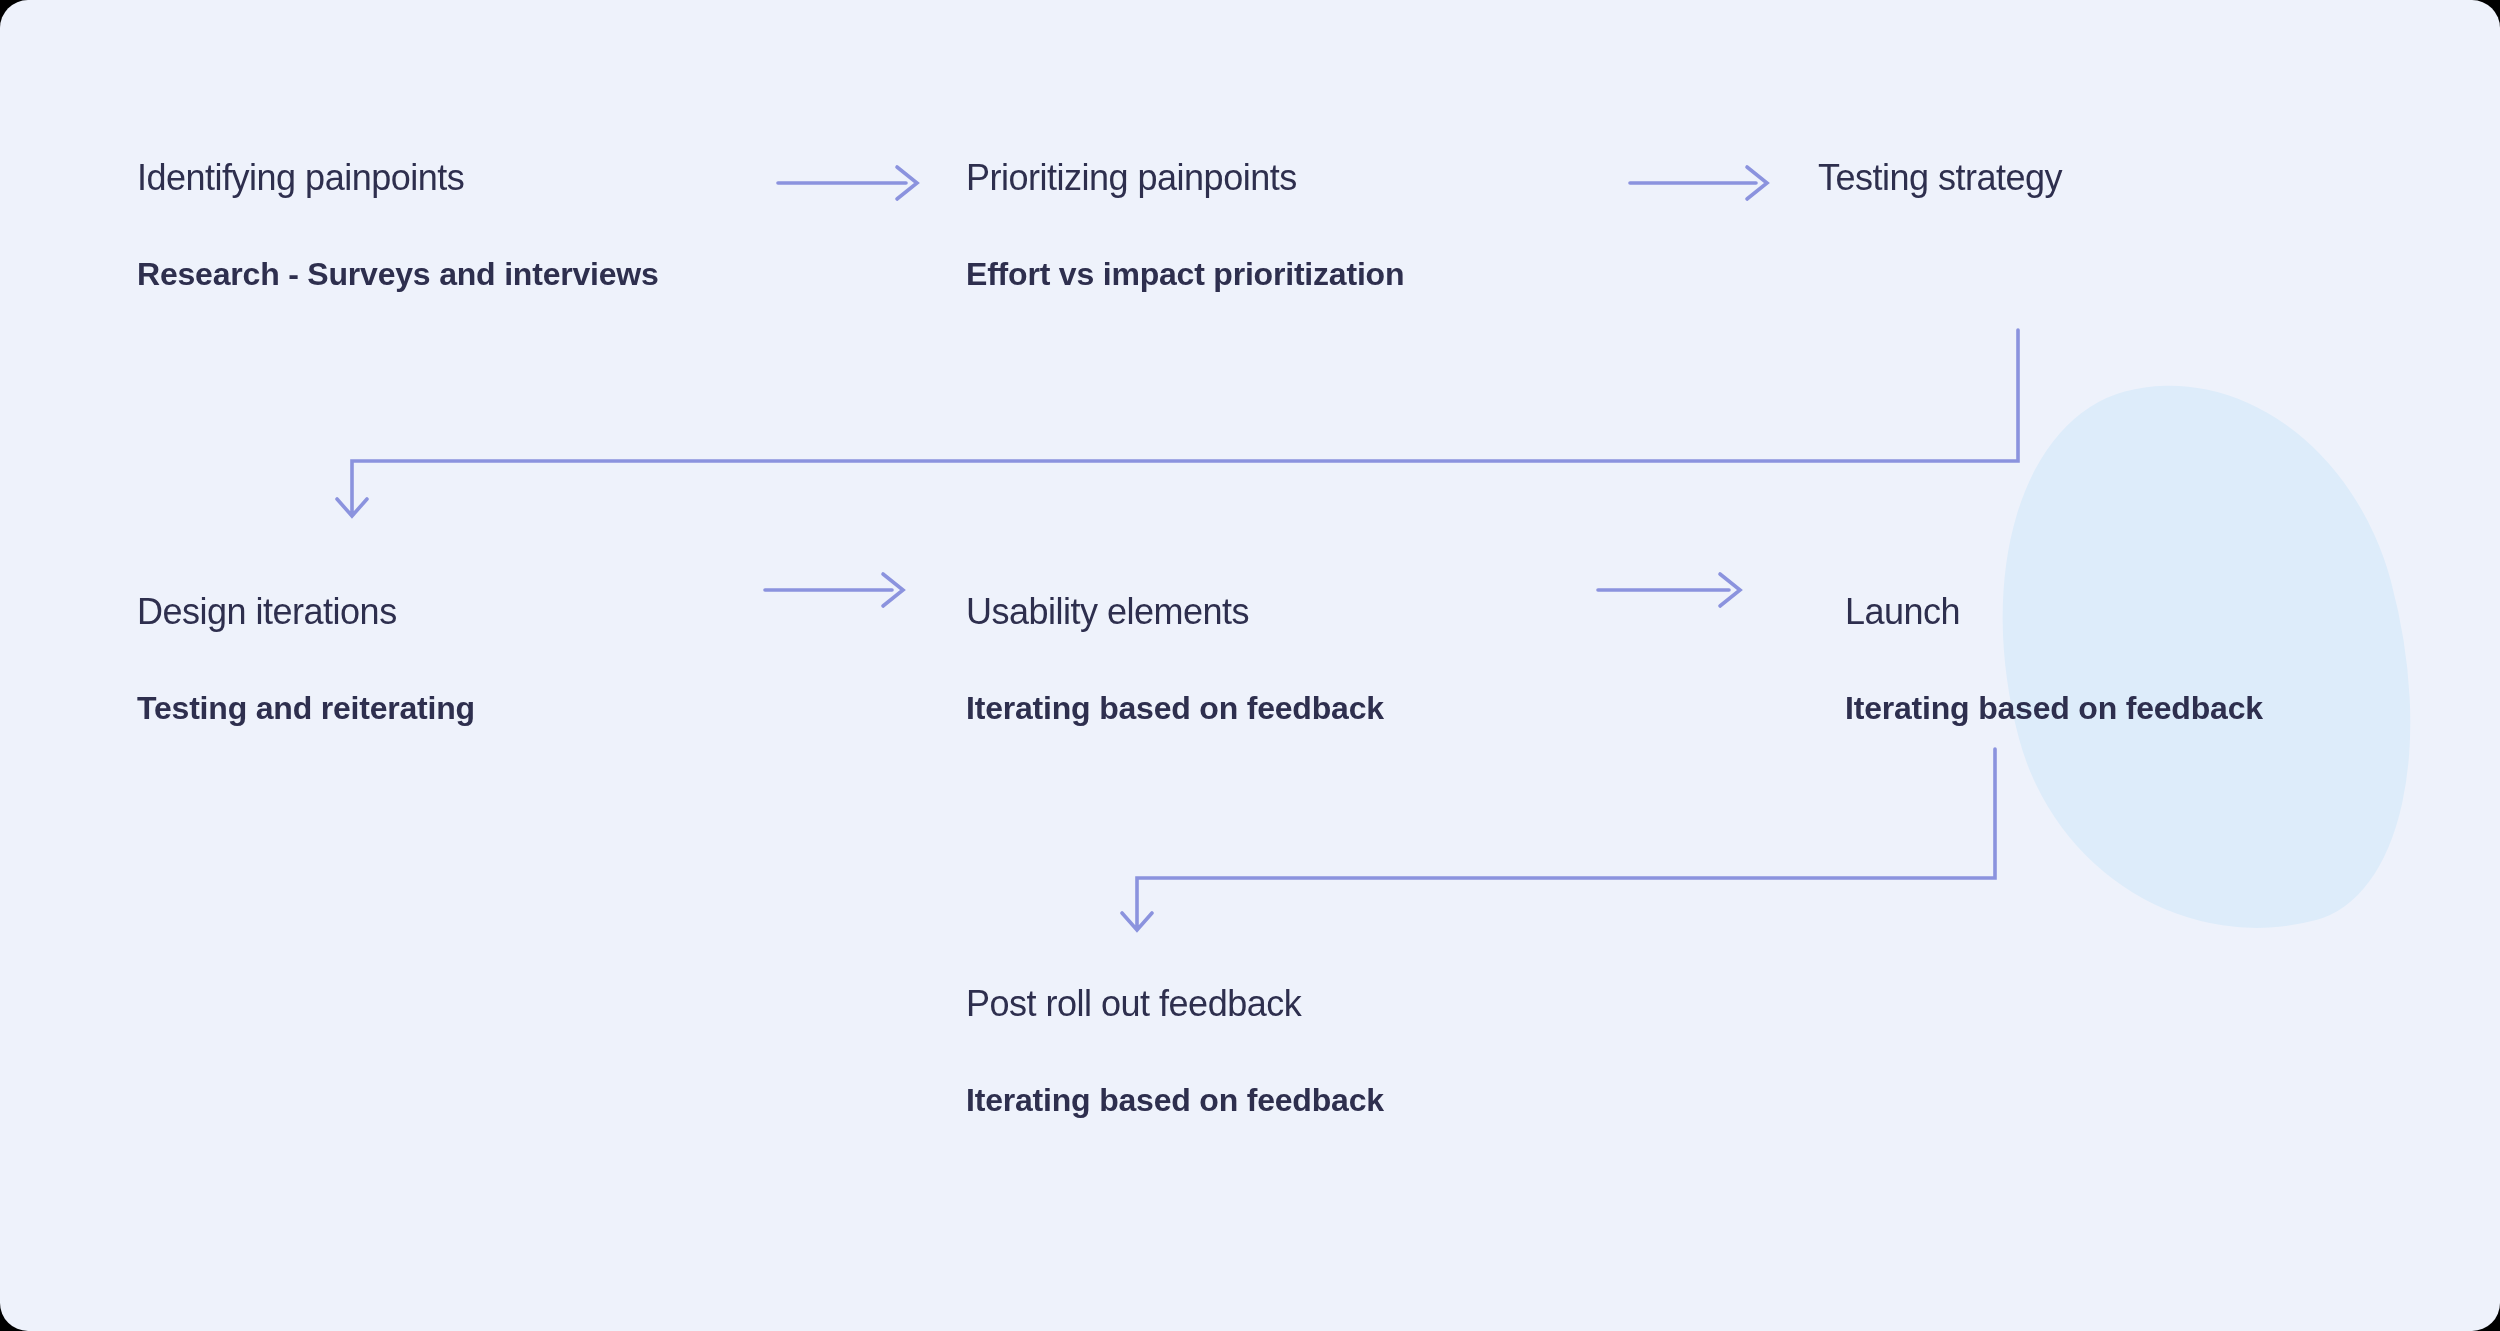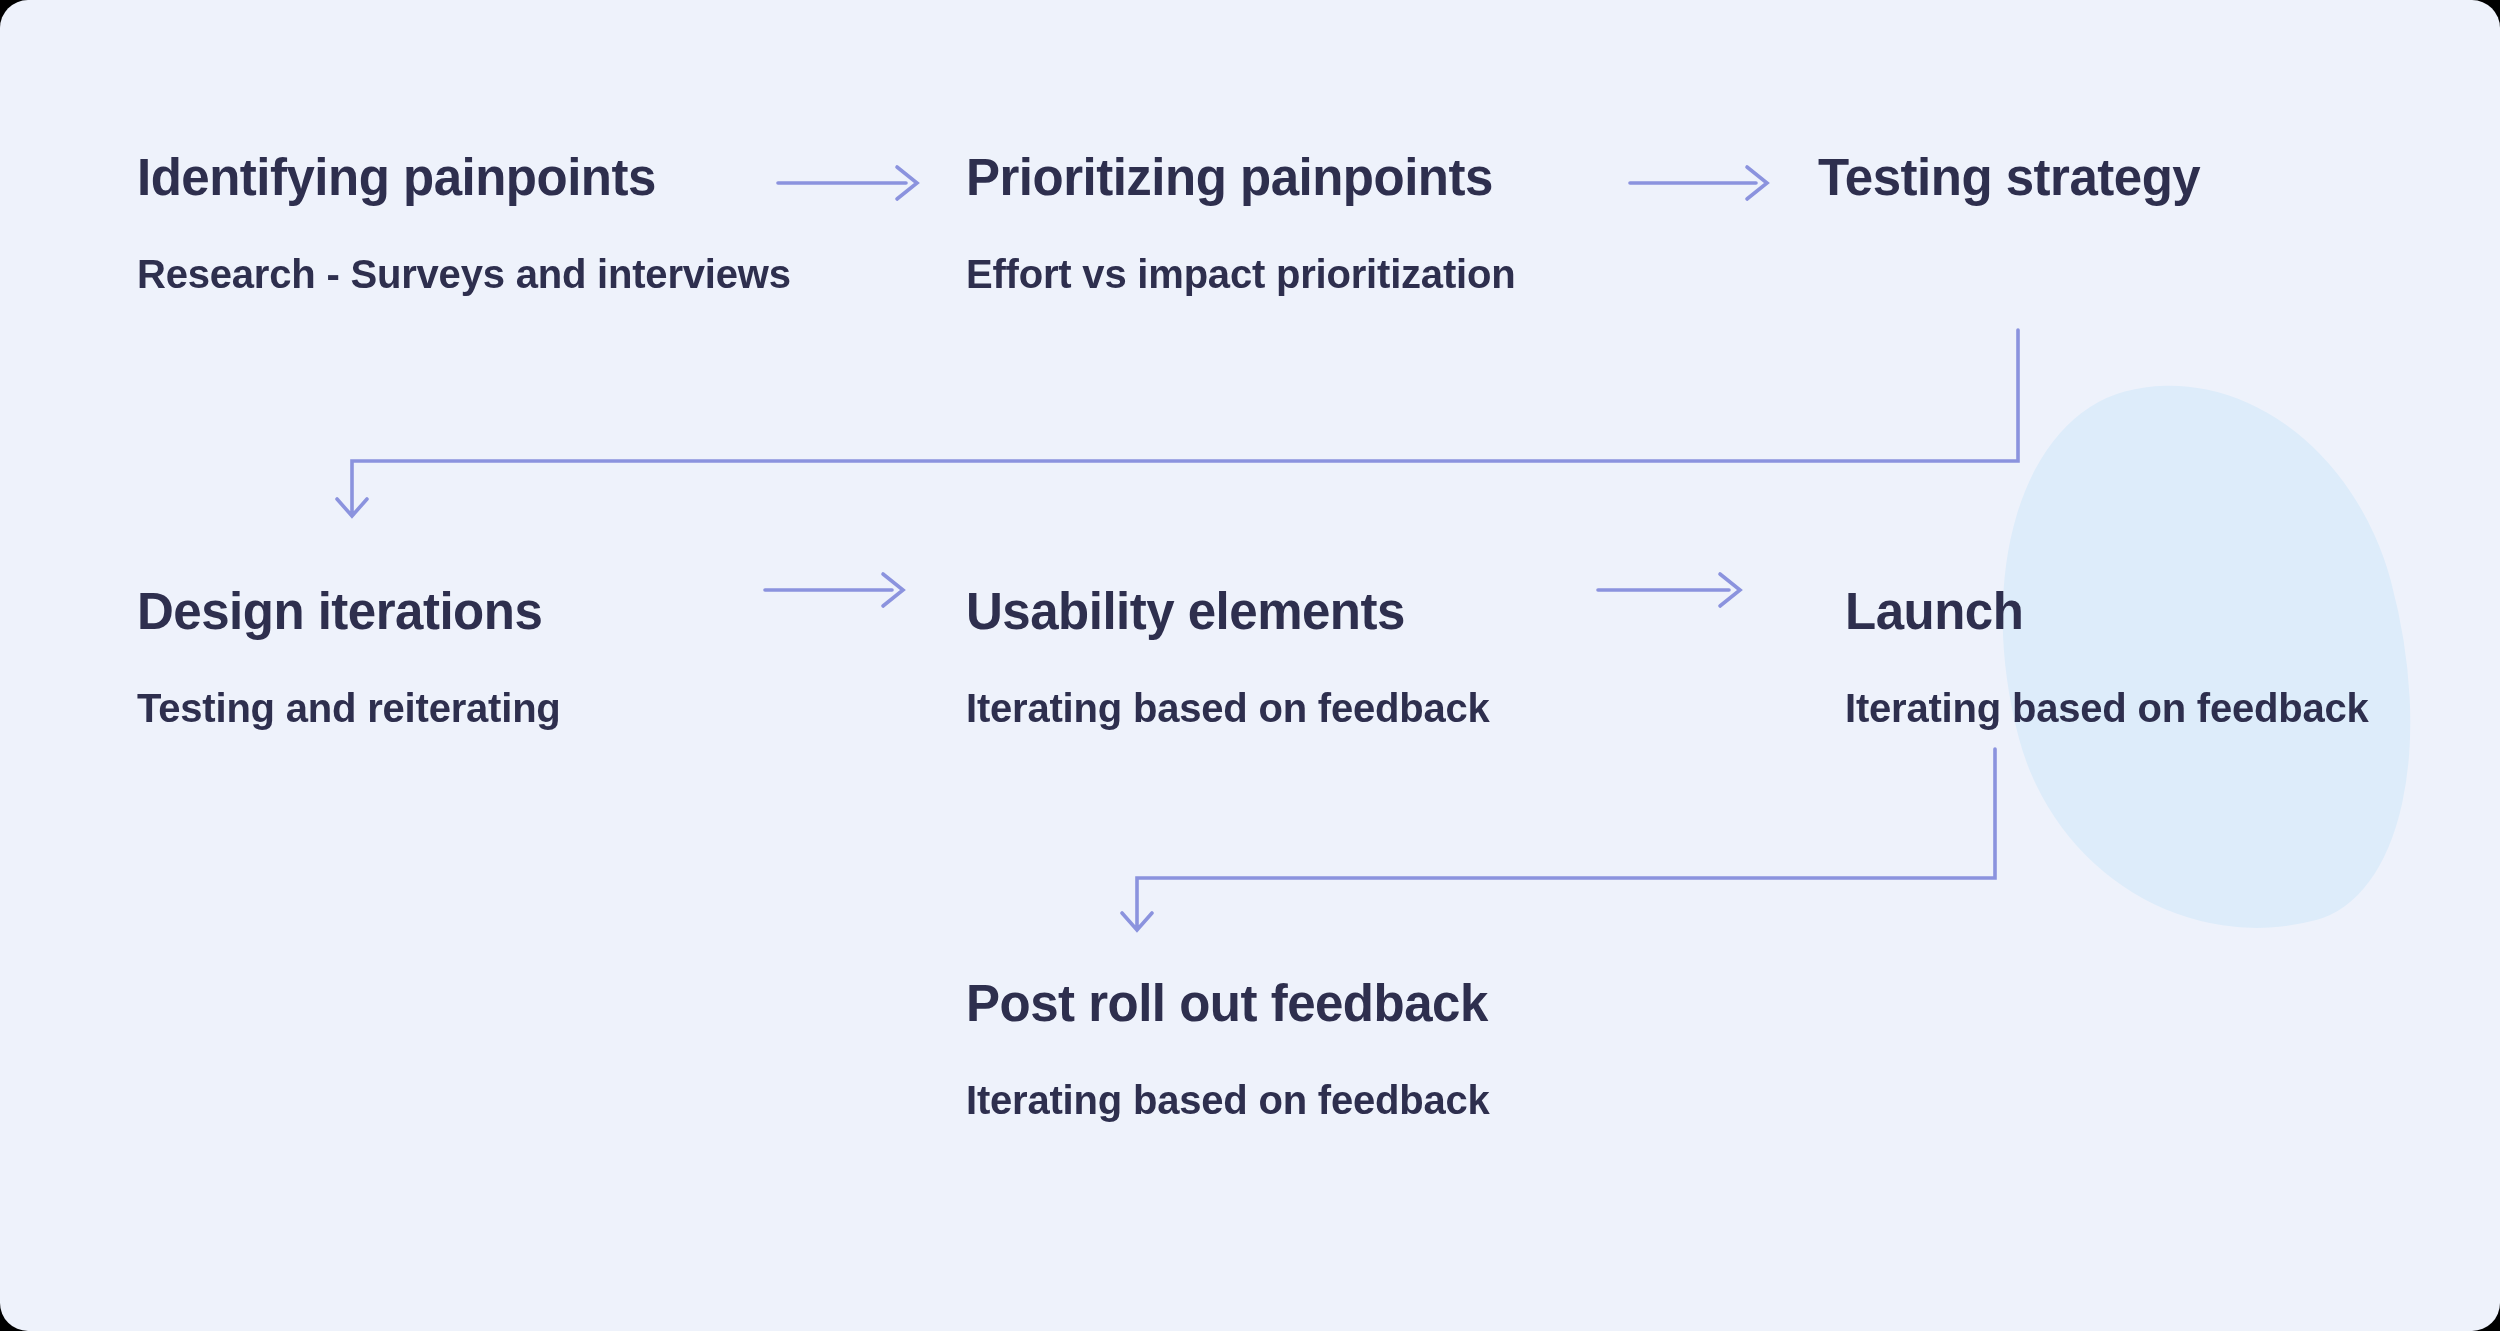--- a/index.html
+++ b/index.html
@@ -37,28 +37,28 @@
     fill:none;
     stroke:var(--accent);
     stroke-width:3.6px;
     stroke-linecap:round;
   }
   .step{
     position:absolute;
     color:var(--ink);
   }
   .step h2{
-    font-size:51px;
+    font-size:36px;
     line-height:64px;
-    font-weight:700;
+    font-weight:400;
     letter-spacing:-0.5px;
   }
   .step p{
     margin-top:42px;
-    font-size:40px;
+    font-size:32px;
     line-height:44px;
     font-weight:700;
     letter-spacing:-0.2px;
   }
   .r1{top:146px;} .r2{top:580px;} .r3{top:972px;}
   .c1{left:137px;} .c2{left:966px;} .c3{left:1818px;} .c3b{left:1845px;}
 </style>
 </head>
 <body>
 

